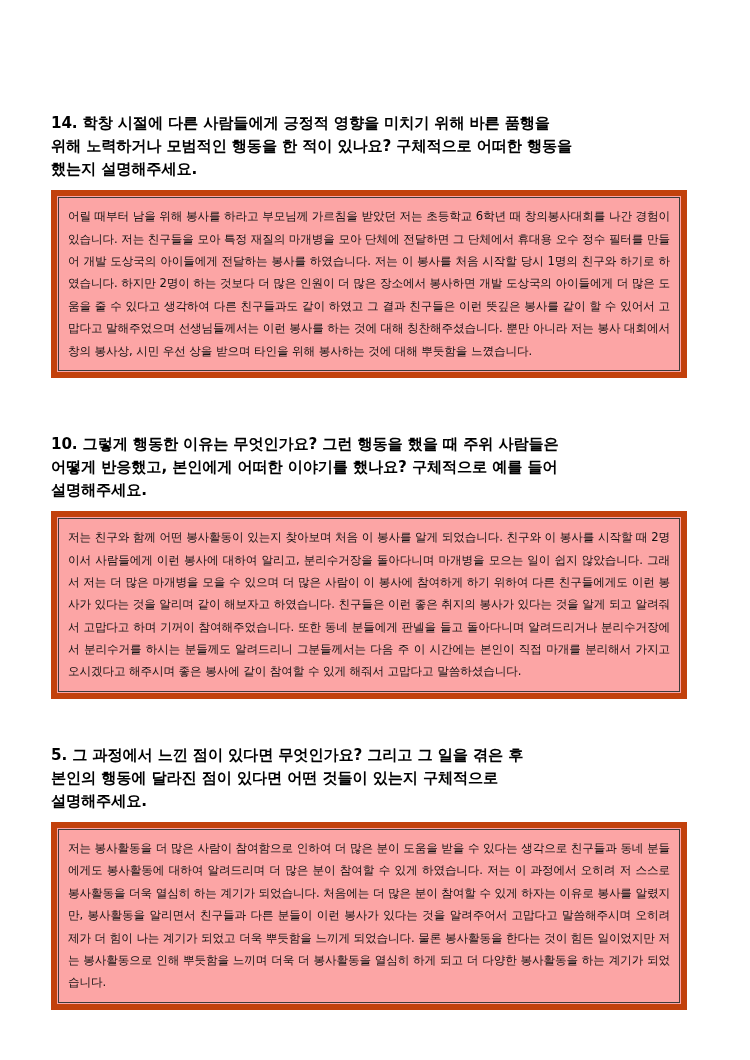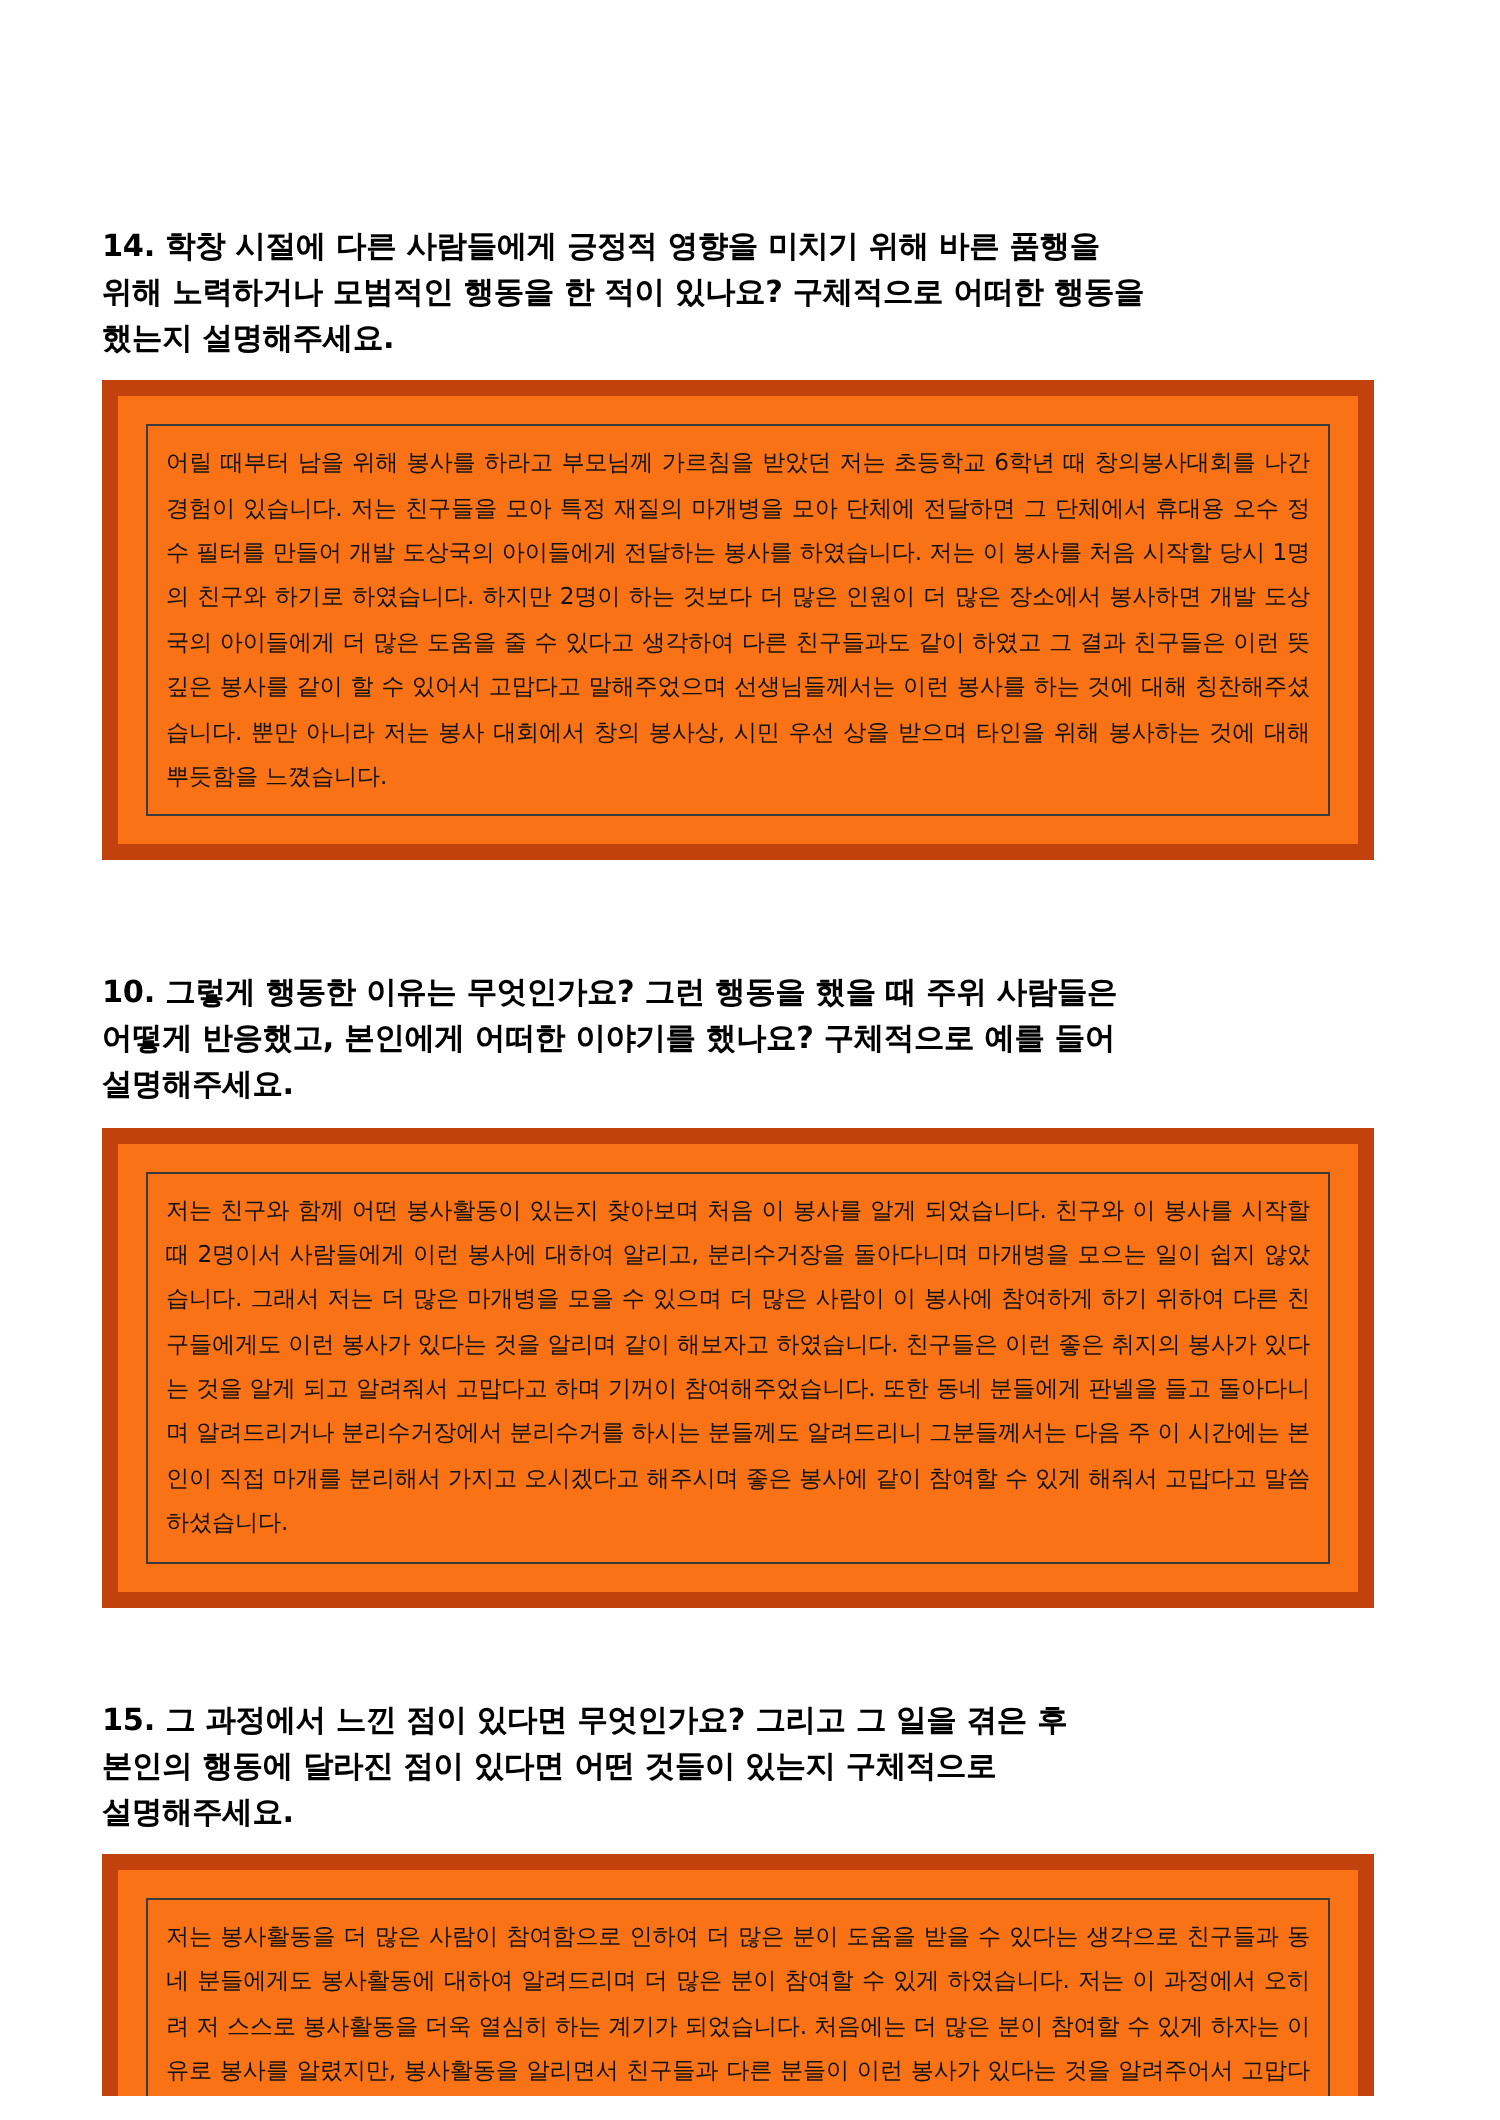--- a/index.html
+++ b/index.html
@@ -41,23 +41,23 @@
     line-height: 1.52;
     letter-spacing: -0.15px;
     color: #000000;
     margin: 0 0 9px 0;
     padding: 0;
     word-break: keep-all;
     white-space: pre-line;
   }
 
   .answer-box {
-    border: 8px solid #c2410c;
-    padding: 14px;
-    background: #f97316;
+    border: 6px solid #c2410c;
+    padding: 1px;
+    background: #fca5a5;
     box-sizing: border-box;
   }
 
   .answer-box-inner {
     border: 1px solid #3a3a3a;
     padding: 7px 9px 8px 9px;
     box-sizing: border-box;
   }
 
   .answer-text {
@@ -101,21 +101,21 @@
       <div class="answer-box">
         <div class="answer-box-inner">
           <p class="answer-text">저는 친구와 함께 어떤 봉사활동이 있는지 찾아보며 처음 이 봉사를 알게 되었습니다. 친구와 이 봉사를 시작할 때 2명이서 사람들에게 이런 봉사에 대하여 알리고, 분리수거장을 돌아다니며 마개병을 모으는 일이 쉽지 않았습니다. 그래서 저는 더 많은 마개병을 모을 수 있으며 더 많은 사람이 이 봉사에 참여하게 하기 위하여 다른 친구들에게도 이런 봉사가 있다는 것을 알리며 같이 해보자고 하였습니다. 친구들은 이런 좋은 취지의 봉사가 있다는 것을 알게 되고 알려줘서 고맙다고 하며 기꺼이 참여해주었습니다. 또한 동네 분들에게 판넬을 들고 돌아다니며 알려드리거나 분리수거장에서 분리수거를 하시는 분들께도 알려드리니 그분들께서는 다음 주 이 시간에는 본인이 직접 마개를 분리해서 가지고 오시겠다고 해주시며 좋은 봉사에 같이 참여할 수 있게 해줘서 고맙다고 말씀하셨습니다.</p>
         </div>
       </div>
     </div>
 
     <div class="gap-2"></div>
 
     <div class="qa-block">
-      <p class="question">15. 그 과정에서 느낀 점이 있다면 무엇인가요? 그리고 그 일을 겪은 후
+      <p class="question">5. 그 과정에서 느낀 점이 있다면 무엇인가요? 그리고 그 일을 겪은 후
 본인의 행동에 달라진 점이 있다면 어떤 것들이 있는지 구체적으로
 설명해주세요.</p>
       <div class="answer-box">
         <div class="answer-box-inner">
           <p class="answer-text">저는 봉사활동을 더 많은 사람이 참여함으로 인하여 더 많은 분이 도움을 받을 수 있다는 생각으로 친구들과 동네 분들에게도 봉사활동에 대하여 알려드리며 더 많은 분이 참여할 수 있게 하였습니다. 저는 이 과정에서 오히려 저 스스로 봉사활동을 더욱 열심히 하는 계기가 되었습니다. 처음에는 더 많은 분이 참여할 수 있게 하자는 이유로 봉사를 알렸지만, 봉사활동을 알리면서 친구들과 다른 분들이 이런 봉사가 있다는 것을 알려주어서 고맙다고 말씀해주시며 오히려 제가 더 힘이 나는 계기가 되었고 더욱 뿌듯함을 느끼게 되었습니다. 물론 봉사활동을 한다는 것이 힘든 일이었지만 저는 봉사활동으로 인해 뿌듯함을 느끼며 더욱 더 봉사활동을 열심히 하게 되고 더 다양한 봉사활동을 하는 계기가 되었습니다.</p>
         </div>
       </div>
     </div>
 
   </div>

